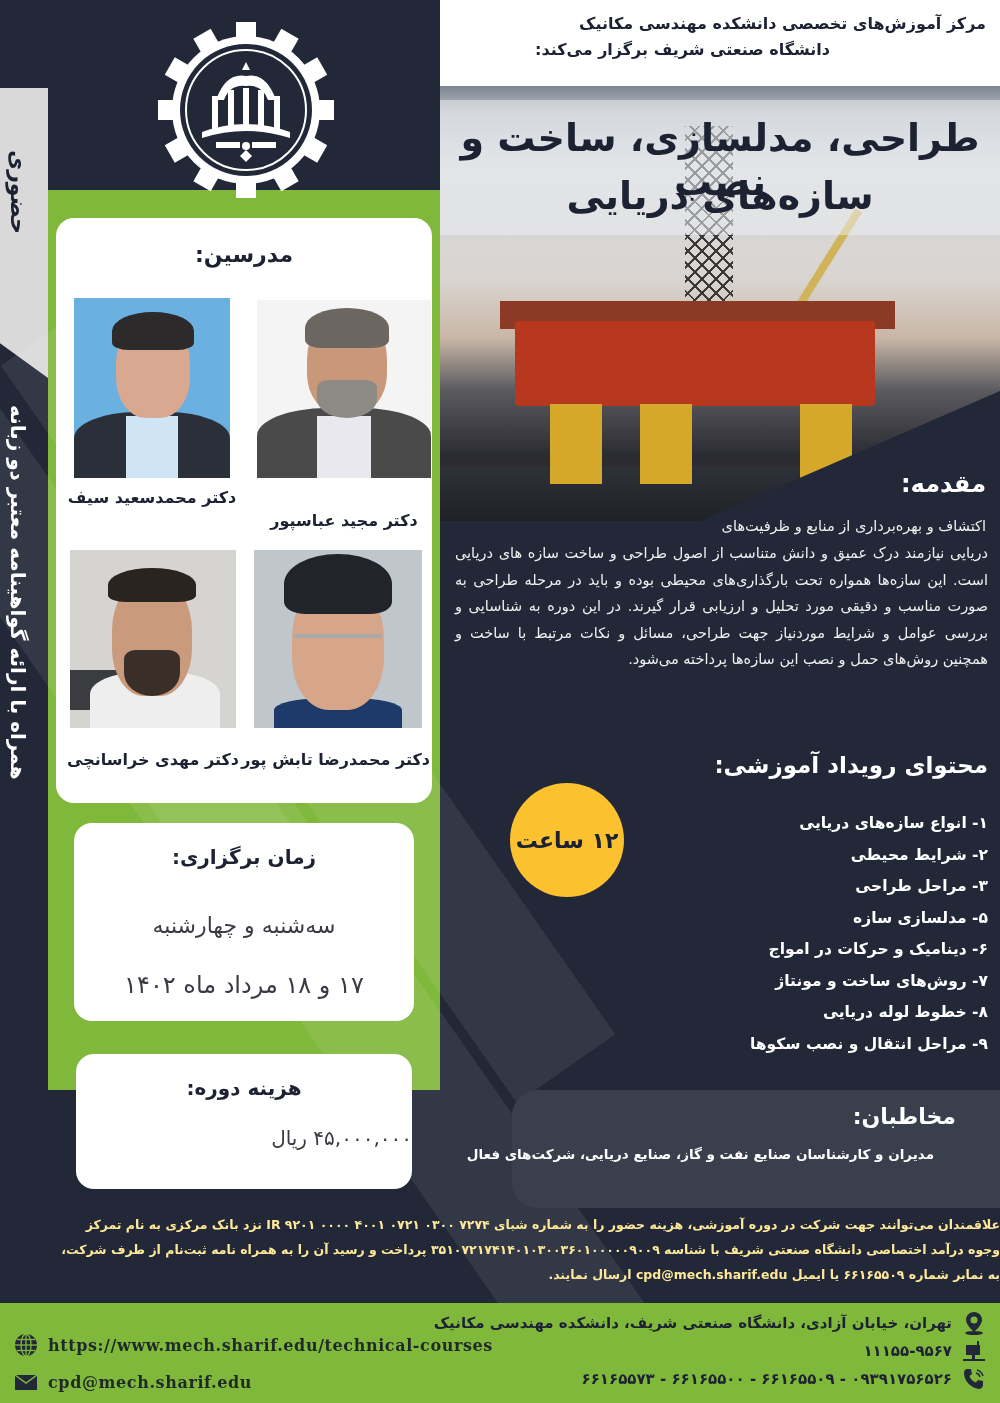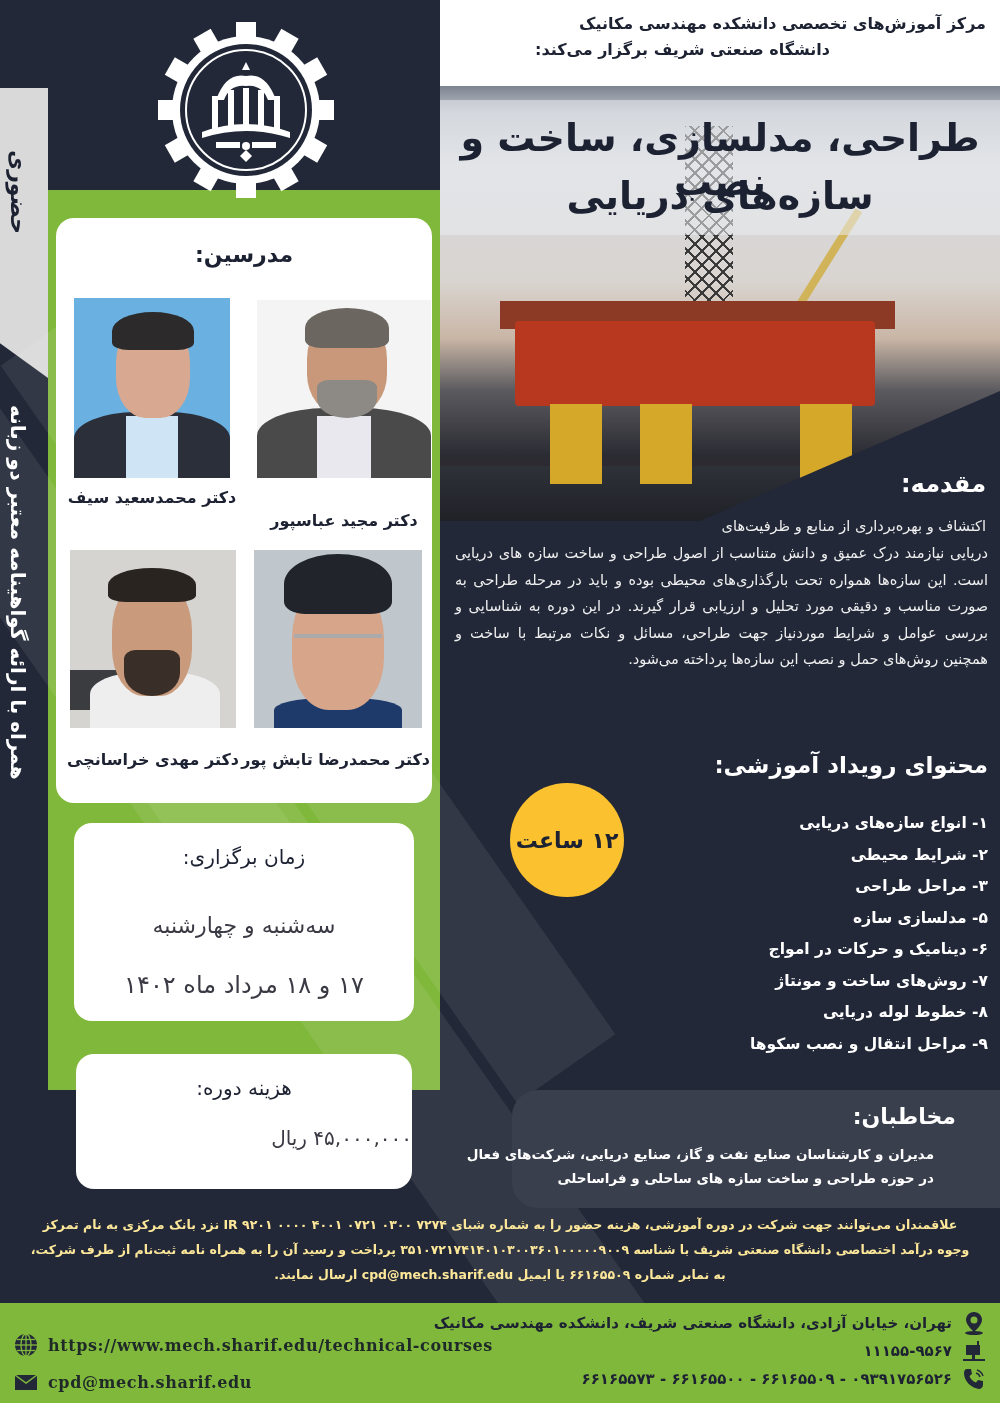--- a/index.html
+++ b/index.html
@@ -47,44 +47,44 @@
   
   .card { background: #ffffff; border-radius: 18px; }
   .teachers { left: 56px; top: 218px; width: 376px; height: 585px; }
   .teachers .heading { position: absolute; width: 100%; top: 24px; text-align: center; font-weight: bold; font-size: 22px; color: #1d2233; direction: rtl; }
   .portrait { position: absolute; overflow: hidden; }
   .portrait .head { position: absolute; border-radius: 45% 45% 40% 40%; }
   .portrait .suit { position: absolute; bottom: 0; border-radius: 40% 40% 0 0; }
   .tname { position: absolute; font-weight: bold; font-size: 16px; color: #1d2233; direction: rtl; text-align: center; white-space: nowrap; }
 
   .time-card { left: 74px; top: 823px; width: 340px; height: 198px; }
-  .time-card .h { position: absolute; width: 100%; top: 22px; text-align: center; font-weight: normal; font-size: 20px; color: #1d2233; direction: rtl; }
+  .time-card .h { position: absolute; width: 100%; top: 22px; text-align: center; font-weight: bold; font-size: 20px; color: #1d2233; direction: rtl; }
   .time-card .v1 { position: absolute; width: 100%; top: 90px; text-align: center; font-size: 22px; color: #3a3a44; direction: rtl; }
   .time-card .v2 { position: absolute; width: 100%; top: 148px; text-align: center; font-size: 24px; color: #3a3a44; direction: rtl; }
 
   .fee-card { left: 76px; top: 1054px; width: 336px; height: 135px; }
-  .fee-card .h { position: absolute; width: 100%; top: 22px; text-align: center; font-weight: normal; font-size: 20px; color: #1d2233; direction: rtl; }
+  .fee-card .h { position: absolute; width: 100%; top: 22px; text-align: center; font-weight: bold; font-size: 20px; color: #1d2233; direction: rtl; }
   .fee-card .v { position: absolute; width: 100%; top: 72px; font-size: 20px; color: #3a3a44; direction: rtl; }
 
   
   .intro-h { right: 14px; top: 470px; color: #fff; font-weight: bold; font-size: 24px; direction: rtl; }
   .intro-p { left: 455px; top: 513px; width: 533px; color: #f0f0f0; font-size: 14.5px; line-height: 26.5px; direction: rtl; text-align: justify; text-align-last: right; }
 
   .content-h { right: 12px; top: 752px; color: #fff; font-weight: bold; font-size: 23px; direction: rtl; }
   .content-list { right: 12px; top: 808px; list-style: none; direction: rtl; text-align: right; }
   .content-list li { color: #fff; font-weight: bold; font-size: 15.5px; line-height: 31.5px; white-space: nowrap; }
 
   .hours { left: 510px; top: 783px; width: 114px; height: 114px; border-radius: 50%; background: #fcc12f; display: flex; align-items: center; justify-content: center; font-weight: bold; font-size: 22px; color: #1d2233; direction: rtl; text-align: right; }
 
   .audience { left: 512px; top: 1090px; width: 488px; height: 118px; background: #3a3f4e; border-radius: 26px 0 0 26px; }
   .audience .h { position: absolute; right: 44px; top: 14px; color: #fff; font-weight: bold; font-size: 22px; direction: rtl; }
   .audience .t { position: absolute; right: 66px; top: 52px; color: #fff; font-weight: bold; font-size: 13.5px; line-height: 24px; direction: rtl; text-align: right; white-space: nowrap; }
 
   .payment { left: 0; top: 1212px; width: 1000px; height: 88px; }
-  .payment p { color: #fde89a; font-weight: bold; font-size: 12.5px; line-height: 25px; direction: rtl; text-align: center; white-space: nowrap; }
+  .payment p { color: #fde89a; font-weight: bold; font-size: 12.5px; line-height: 25px; direction: rtl; text-align: right; white-space: nowrap; }
 
   .footer { left: 0; top: 1303px; width: 1000px; height: 100px; background: #80b83c; }
   .footer .ltr { position: absolute; left: 14px; direction: ltr; font-family: "DejaVu Serif", "Liberation Serif", serif; font-weight: bold; font-size: 16px; color: #1f2a28; letter-spacing: 0.6px; display: flex; align-items: center; gap: 10px; }
   .footer .rtl { position: absolute; right: 14px; direction: rtl; font-weight: bold; font-size: 15px; color: #1d2233; display: flex; align-items: center; gap: 10px; white-space: nowrap; }
   .ficon { display: inline-block; width: 24px; height: 24px; flex: 0 0 24px; }
 </style>
 </head>
 <body>
 
 <div class="abs side-strip"></div>
@@ -220,21 +220,20 @@
   <li>۷- روش‌های ساخت و مونتاژ</li>
   <li>۸- خطوط لوله دریایی</li>
   <li>۹- مراحل انتقال و نصب سکوها</li>
 </ul>
 <div class="abs hours">۱۲ ساعت</div>
 
 <div class="abs audience">
   <div class="h">مخاطبان:</div>
   <div class="t">
     <div>مدیران و کارشناسان صنایع نفت و گاز، صنایع دریایی، شرکت‌های فعال</div>
-    <div>در حوزه طراحی و ساخت سازه های ساحلی و فراساحلی</div>
   </div>
 </div>
 
 <div class="abs payment">
   <p>علاقمندان می‌توانند جهت شرکت در دوره آموزشی، هزینه حضور را به شماره شبای IR ۹۲۰۱ ۰۰۰۰ ۴۰۰۱ ۰۷۲۱ ۰۳۰۰ ۷۲۷۴ نزد بانک مرکزی به نام تمرکز</p>
   <p>وجوه درآمد اختصاصی دانشگاه صنعتی شریف با شناسه ۳۵۱۰۷۲۱۷۴۱۴۰۱۰۳۰۰۳۶۰۱۰۰۰۰۰۹۰۰۹ پرداخت و رسید آن را به همراه نامه ثبت‌نام از طرف شرکت،</p>
   <p>به نمابر شماره ۶۶۱۶۵۵۰۹ یا ایمیل cpd@mech.sharif.edu ارسال نمایند.</p>
 </div>
 
 <div class="abs footer">

